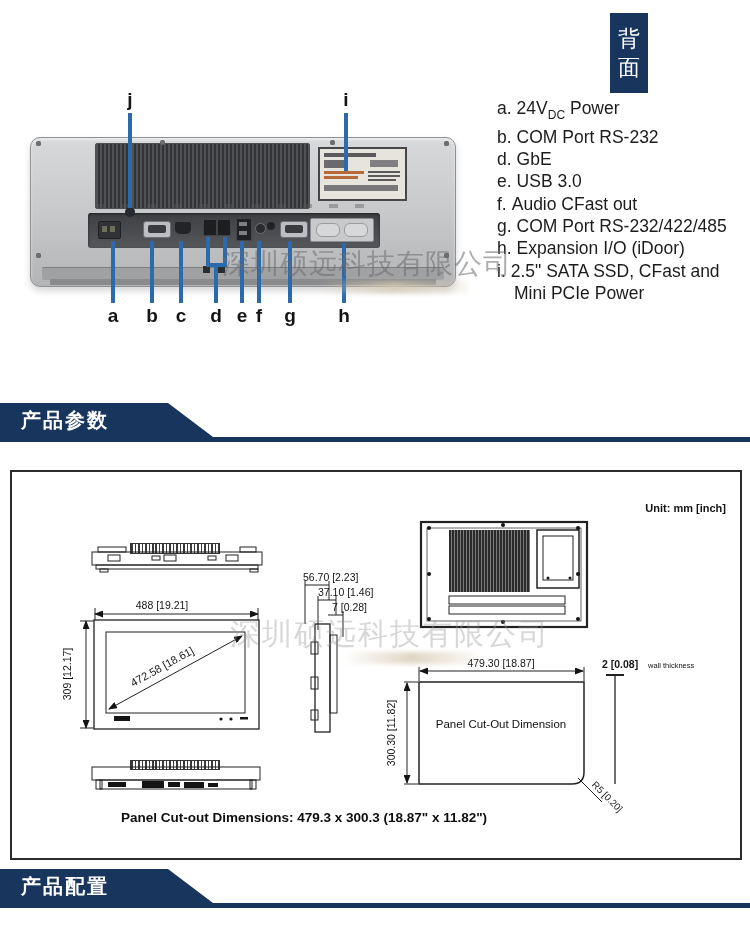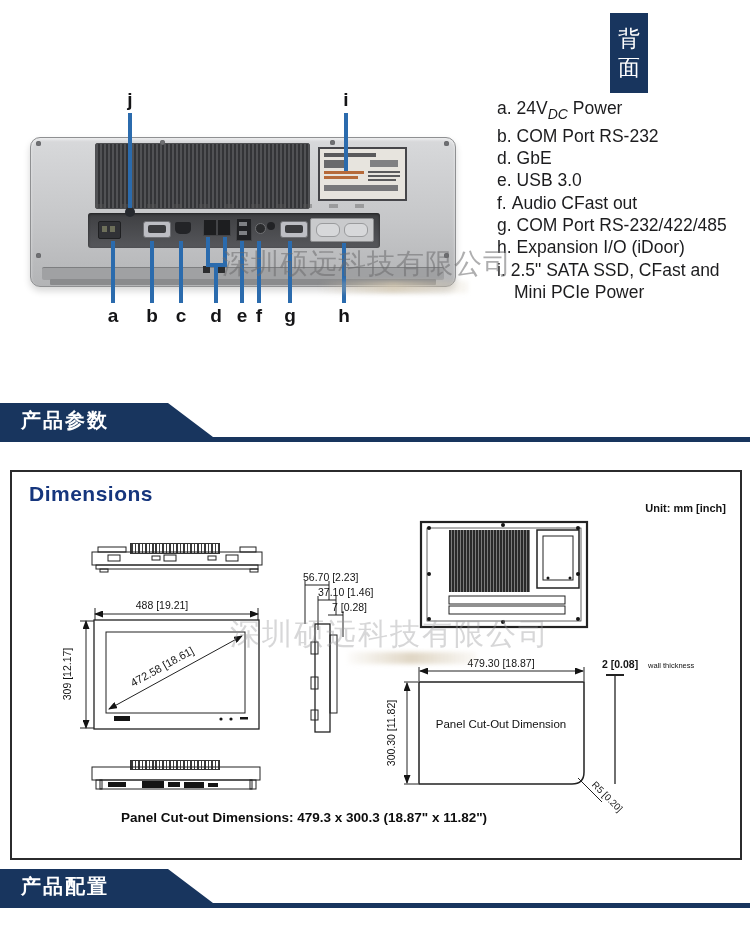--- a/index.html
+++ b/index.html
@@ -34,21 +34,21 @@
   .blk{position:absolute;width:7px;height:7px;background:#2b2c2e;}
   .callout-letter{position:absolute;font-size:19px;font-weight:bold;color:#151517;width:16px;text-align:center;}
   #wm-photo{left:222px;top:160px;width:250px;font-size:28px;color:rgba(108,108,110,.55);
     letter-spacing:1px;white-space:nowrap;z-index:6;}
   #wm-photo2{left:318px;top:196px;width:150px;height:12px;z-index:6;filter:blur(2px);
     background:linear-gradient(90deg,rgba(214,202,178,.0),rgba(214,202,178,.75),rgba(214,202,178,.15));}
 
   
   #port-list{left:497px;top:97px;width:250px;font-size:17.5px;line-height:22.3px;color:#1c1c1e;}
   #port-list .pk{margin-right:5px;}
-  #port-list sub{font-size:14px;font-style:italic;}
+  #port-list sub{font-size:12px;}
   #port-list .wrapline{padding-left:17px;}
 
   
   .banner{left:0;width:750px;height:50px;}
   .banner .bt{position:absolute;left:21px;top:9px;color:#fff;font-size:20px;font-weight:bold;letter-spacing:2px;}
 
   
   #dims{left:10px;top:470px;width:728px;height:386px;border:2px solid #2b2b2c;background:#fff;}
   #dims-title{left:17px;top:10px;font-size:21px;font-weight:bold;color:#16367d;letter-spacing:.5px;}
   #dims-unit{right:14px;top:30px;font-size:11px;font-weight:bold;color:#141414;margin-left:8px;}
@@ -171,21 +171,20 @@
   </div>
 
   <div class="abs banner" style="top:398px;">
     <svg width="750" height="50">
       <polygon points="0,5 168,5 213,39 750,39 750,44 0,44" fill="#18355e"></polygon>
     </svg>
     <div class="bt">产品参数</div>
   </div>
 
   <div class="abs" id="dims">
-    <div class="abs" id="dims-title">Dimensions</div>
     <div class="abs" id="dims-unit">Unit: mm [inch]</div>
 
     <div class="fins-s" style="left:118px;top:71px;width:88px;height:9px;"></div>
     <div class="fins-v" style="left:437px;top:58px;width:81px;height:62px;"></div>
     <div class="fins-s" style="left:118px;top:288px;width:88px;height:8px;"></div>
 
     <svg class="abs" width="728" height="386" style="left:0;top:0;">
       <defs>
         <marker id="arr" markerWidth="9" markerHeight="7" refX="8" refY="3.5" orient="auto-start-reverse">
           <path d="M0,0 L9,3.5 L0,7 Z" fill="#141414"></path>

